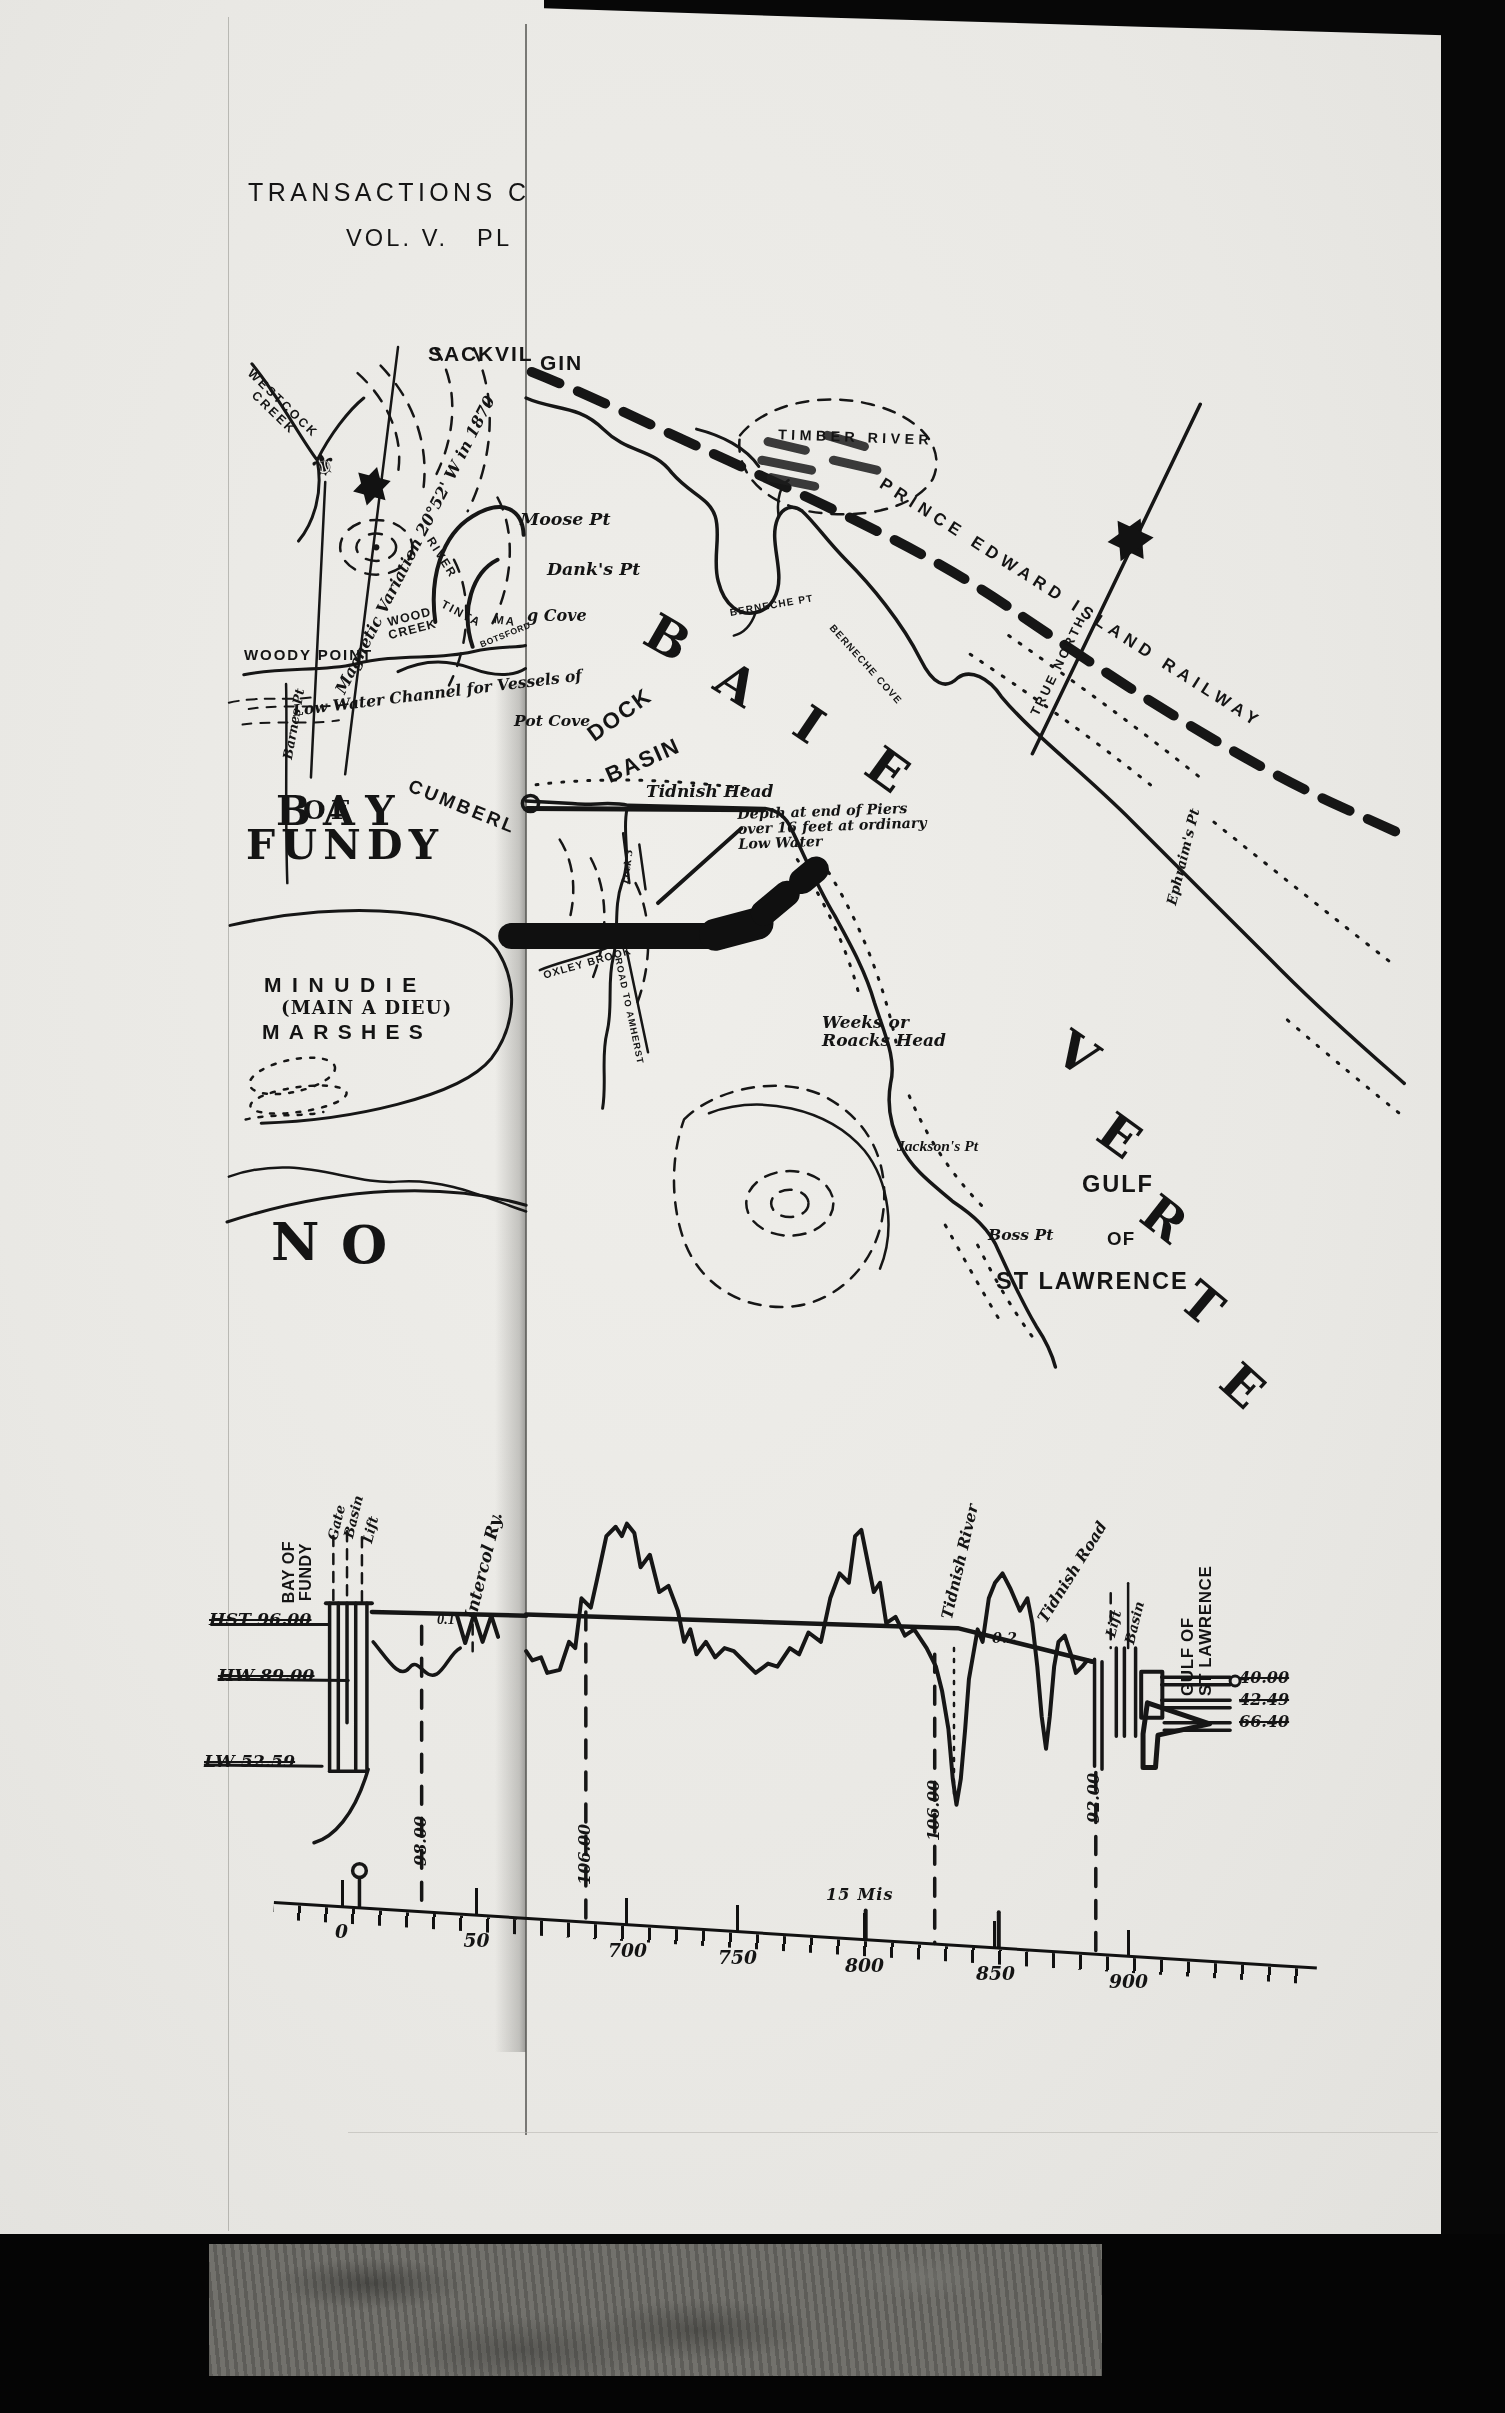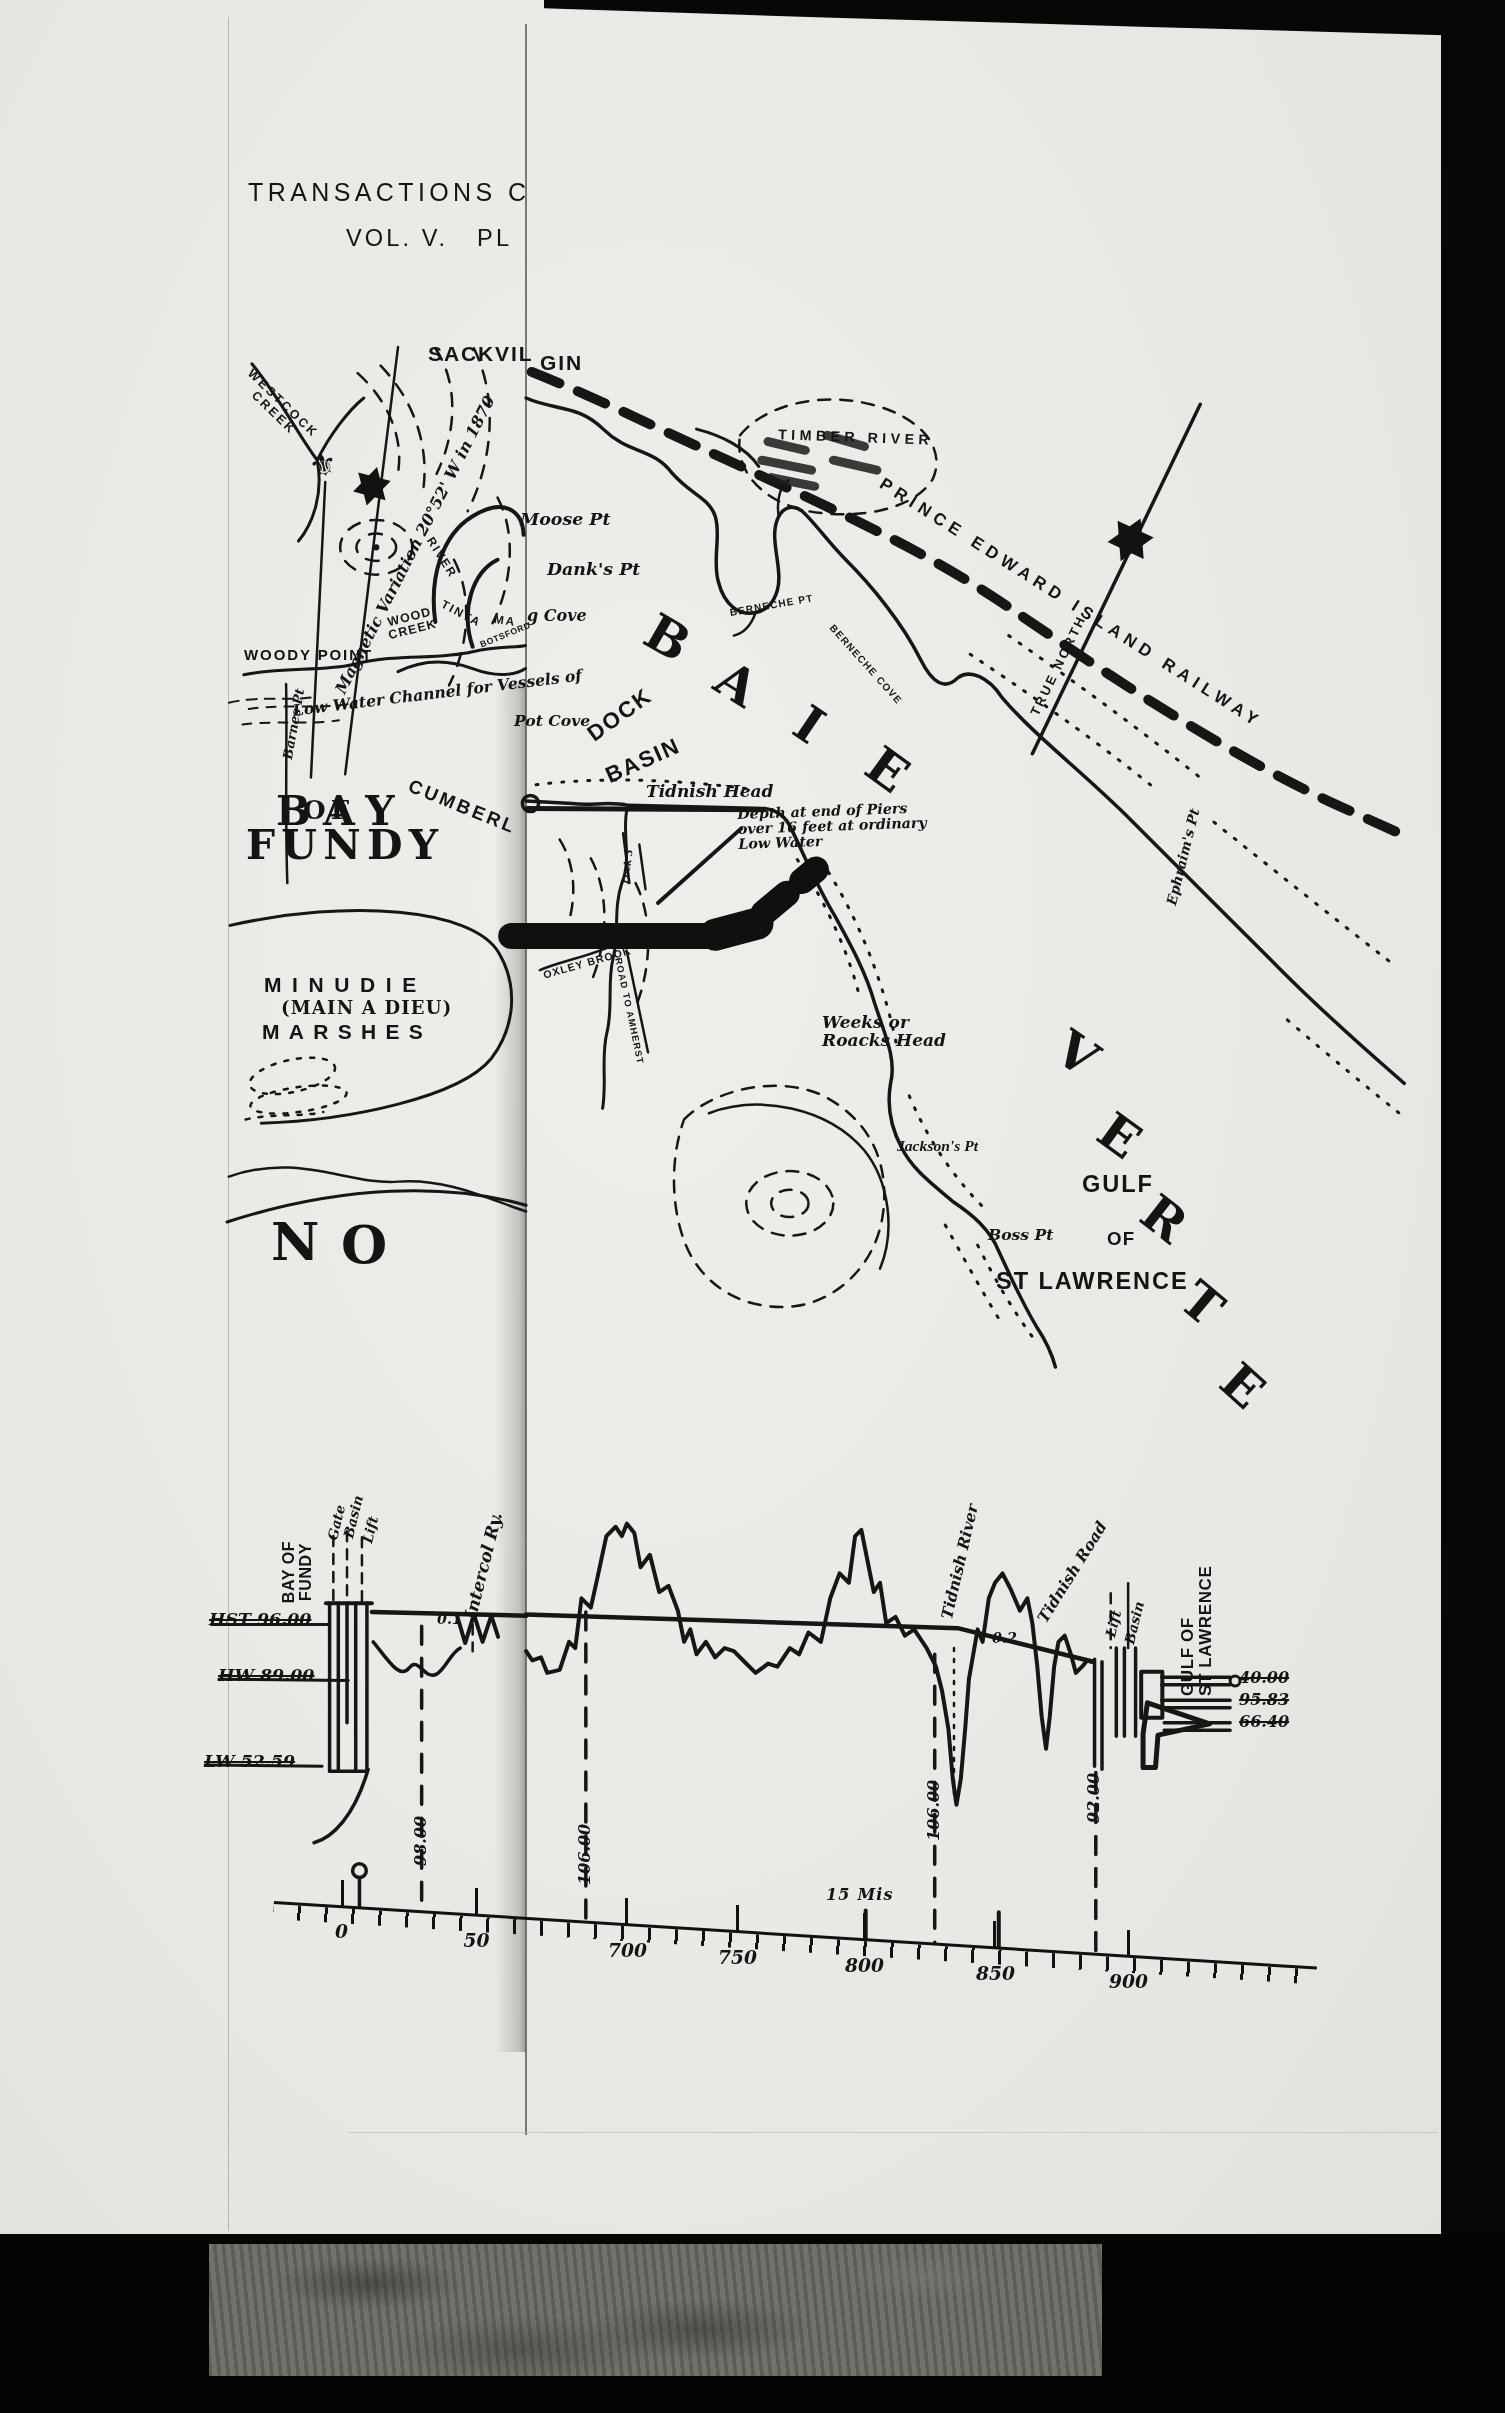--- a/index.html
+++ b/index.html
@@ -296,31 +296,31 @@
 
   <div class="lbl sans b ctr" style="left:281px;top:1625px;font-size:16px;letter-spacing:0.6px;transform:rotate(-90deg);transform-origin:0 0;width:106px;">BAY OF
 FUNDY</div>
   <div class="lbl hand" style="left:325px;top:1538px;font-size:13.7px;transform:rotate(-76deg);transform-origin:0 0;">Gate</div>
   <div class="lbl hand" style="left:341px;top:1536px;font-size:13.7px;transform:rotate(-76deg);transform-origin:0 0;">Basin</div>
   <div class="lbl hand" style="left:360px;top:1541px;font-size:13.7px;transform:rotate(-76deg);transform-origin:0 0;">Lift</div>
   <div class="lbl hand strike" style="left:209px;top:1610px;font-size:17.4px;">HST 96.00</div>
   <div class="lbl hand strike" style="left:218px;top:1666px;font-size:17.4px;">HW 89.00</div>
   <div class="lbl hand strike" style="left:204px;top:1752px;font-size:17.4px;">LW 52.59</div>
   <div class="lbl hand" style="left:462px;top:1617px;font-size:17px;transform:rotate(-76deg);transform-origin:0 0;">Intercol Ry.</div>
-  <div class="lbl hand" style="left:437px;top:1612px;font-size:14.3px;">0.1</div>
+  <div class="lbl hand" style="left:437px;top:1612px;font-size:14.3px;font-family:Liberation Serif, serif;">0.1</div>
   <div class="lbl hand" style="left:992px;top:1631px;font-size:14.3px;">0.2</div>
   <div class="lbl hand" style="left:939px;top:1617px;font-size:15.6px;transform:rotate(-77deg);transform-origin:0 0;">Tidnish River</div>
   <div class="lbl hand" style="left:1035px;top:1617px;font-size:15.6px;transform:rotate(-58deg);transform-origin:0 0;">Tidnish Road</div>
   <div class="lbl hand" style="left:1103px;top:1635px;font-size:13.7px;transform:rotate(-76deg);transform-origin:0 0;">Lift</div>
   <div class="lbl hand" style="left:1122px;top:1642px;font-size:13.7px;transform:rotate(-76deg);transform-origin:0 0;">Basin</div>
   <div class="lbl sans b" style="left:1179px;top:1696px;font-size:17px;letter-spacing:0.6px;transform:rotate(-90deg);transform-origin:0 0;">GULF OF
 ST LAWRENCE</div>
 
   <div class="lbl hand strike" style="left:1239px;top:1670px;font-size:16px;">40.00</div>
-  <div class="lbl hand strike" style="left:1239px;top:1692px;font-size:16px;">95.83</div>
+  <div class="lbl hand strike" style="left:1239px;top:1692px;font-size:16px;">42.49</div>
   <div class="lbl hand strike" style="left:1239px;top:1714px;font-size:16px;">66.40</div>
   <div class="lbl hand" style="left:413px;top:1866px;font-size:16px;transform:rotate(-90deg);transform-origin:0 0;">98.00</div>
   <div class="lbl hand" style="left:577px;top:1885px;font-size:16px;transform:rotate(-90deg);transform-origin:0 0;">106.00</div>
   <div class="lbl hand" style="left:926px;top:1841px;font-size:16px;transform:rotate(-90deg);transform-origin:0 0;">106.00</div>
   <div class="lbl hand" style="left:1086px;top:1823px;font-size:16px;transform:rotate(-90deg);transform-origin:0 0;">92.00</div>
 
   <div class="lbl hand" style="left:826px;top:1887px;font-size:16px;letter-spacing:1.2px;">15 Mis</div>
   <div class="lbl hand ctr" style="left:323px;top:1922px;width:37px;font-size:18.7px;">0</div>
   <div class="lbl hand ctr" style="left:458px;top:1931px;width:37px;font-size:18.7px;">50</div>
   <div class="lbl hand ctr" style="left:608px;top:1941px;width:37px;font-size:18.7px;">700</div>

